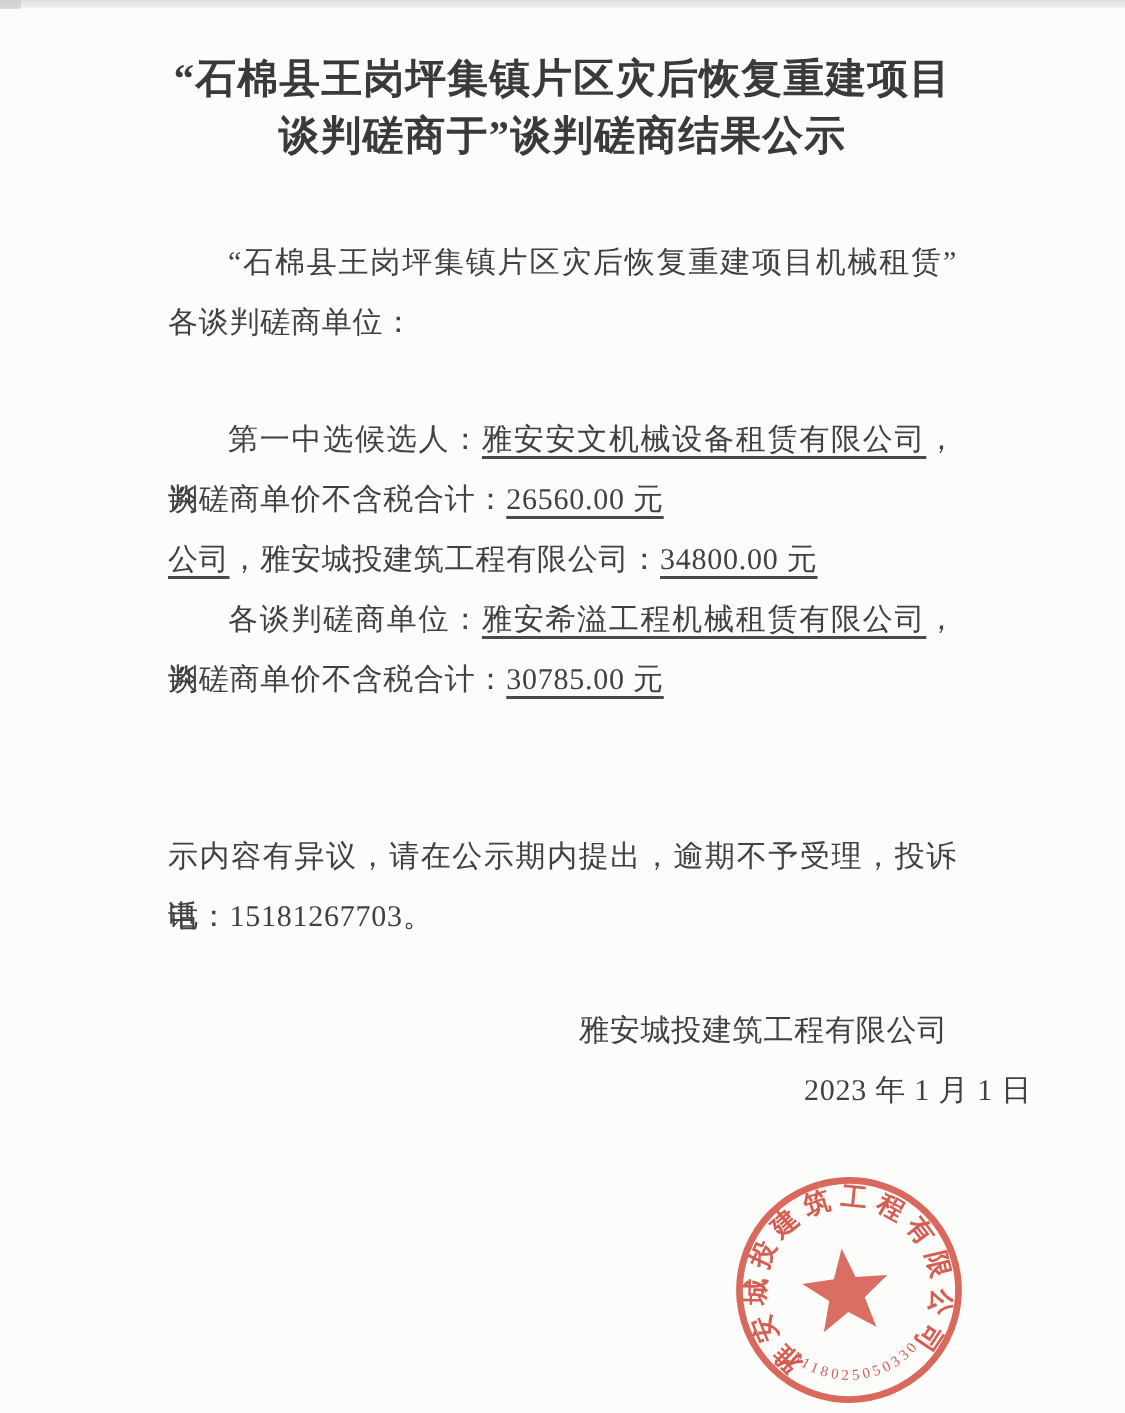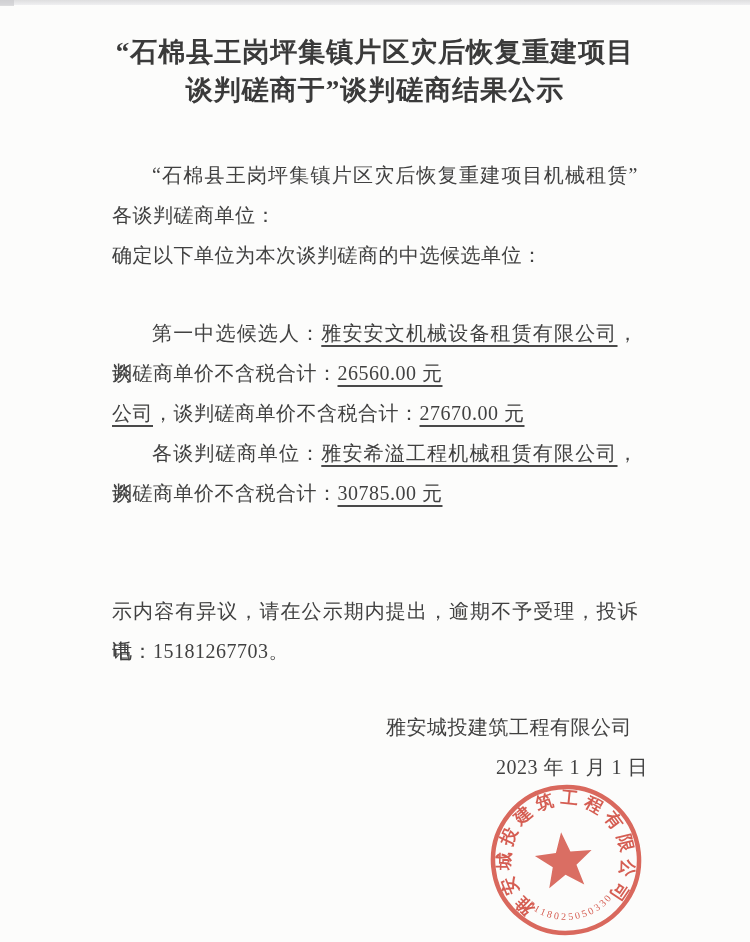--- a/index.html
+++ b/index.html
@@ -57,21 +57,21 @@
   .sig-company {
     margin-top: 36px;
     padding-right: 118px;
     text-align: right;
     font-size: 20px;
     line-height: 40px;
     letter-spacing: 0.5px;
     color: #414141;
   }
   .sig-date {
-    padding-right: 102px;
+    padding-right: 62px;
     text-align: right;
     font-size: 20px;
     line-height: 40px;
     letter-spacing: 0.5px;
     color: #414141;
   }
   .seal {
     position: absolute;
     left: 484px;
     top: 778px;
@@ -94,25 +94,24 @@
   <div class="scan-corner"></div>
 
   <div class="doc-title">
     <div>“石棉县王岗坪集镇片区灾后恢复重建项目</div>
     <div>谈判磋商于”谈判磋商结果公示</div>
   </div>
 
   <div class="body-text">
     <div class="line indent j"><span>“石棉县王岗坪集镇片区灾后恢复重建项目机械租赁”</span></div>
     <div class="line"><span>各谈判磋商单位：</span></div>
-    <div class="line"><span>确定以下单位为本次谈判磋商的中选候选单位：</span></div>
     <div class="sp1"></div>
     <div class="line indent j"><span>第一中选候选人：</span><u>雅安安文机械设备租赁有限公司</u><span>，谈</span></div>
     <div class="line"><span>判磋商单价不含税合计：</span><u>26560.00 元</u></div>
-    <div class="line"><u>公司</u><span>，谈判磋商单价不含税合计：</span><u>27670.00 元</u></div>
+    <div class="line"><u>公司</u><span>，雅安城投建筑工程有限公司：</span><u>34800.00 元</u></div>
     <div class="line indent j"><span>各谈判磋商单位：</span><u>雅安希溢工程机械租赁有限公司</u><span>，谈</span></div>
     <div class="line"><span>判磋商单价不含税合计：</span><u>30785.00 元</u></div>
     <div class="sp2"></div>
     <div class="line j"><span>示内容有异议，请在公示期内提出，逾期不予受理，投诉电</span></div>
     <div class="line"><span>话：15181267703。</span></div>
   </div>
 
   <div class="sig-company">雅安城投建筑工程有限公司</div>
   <div class="sig-date">2023 年 1 月 1 日</div>
 

